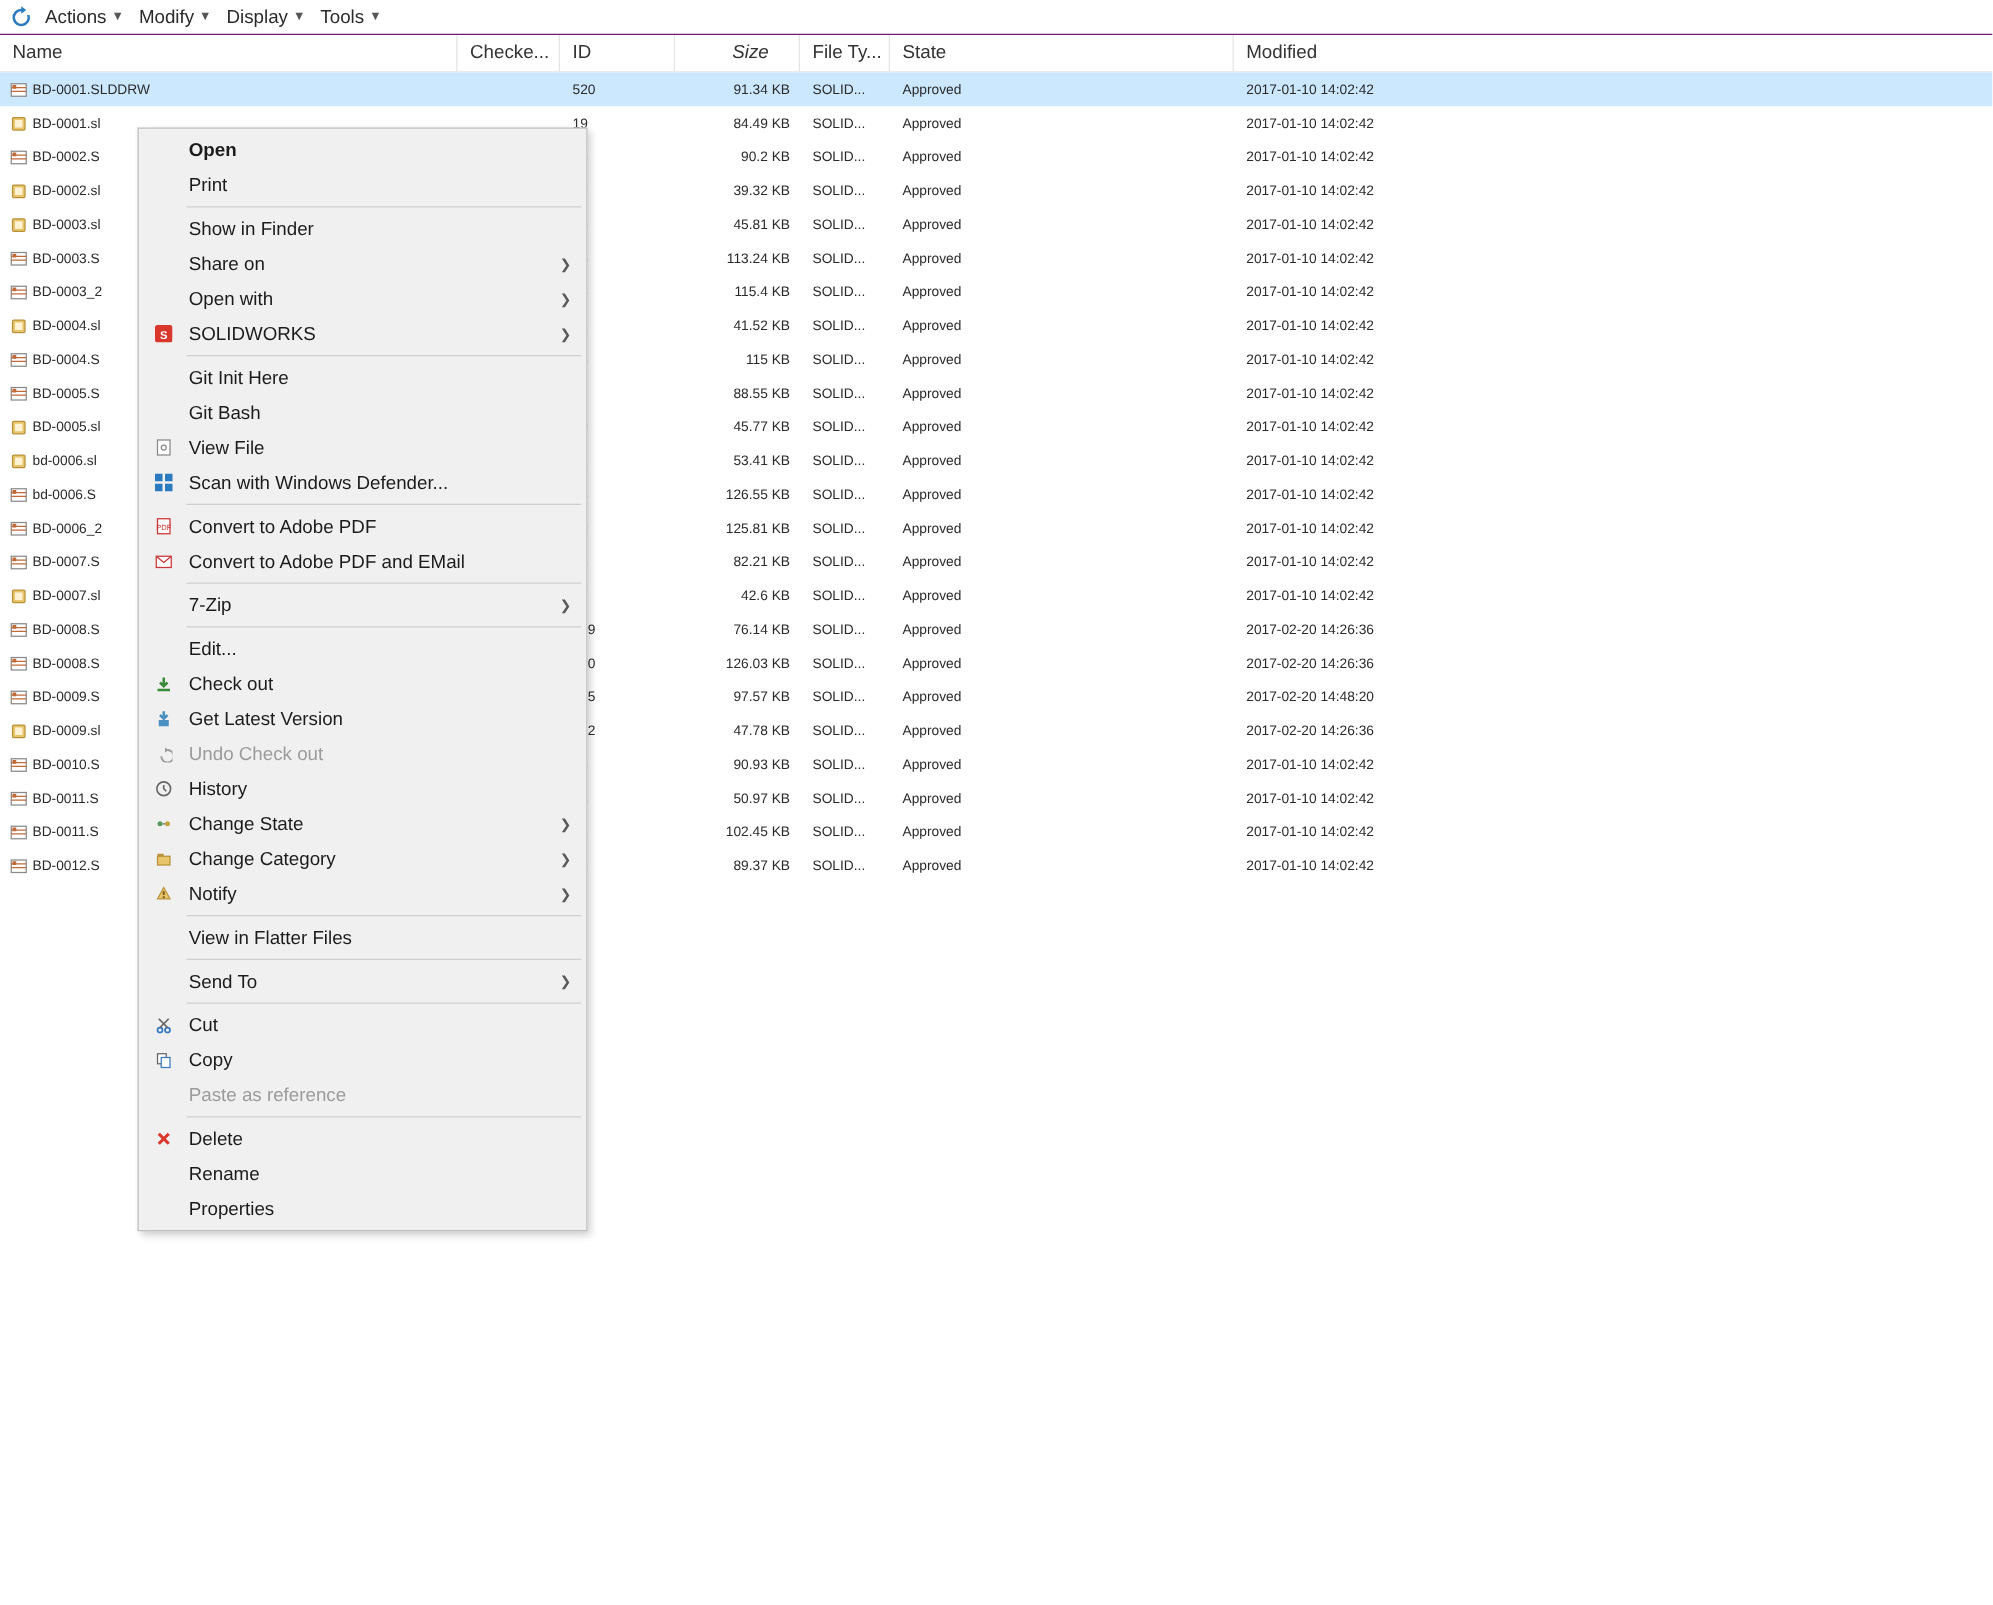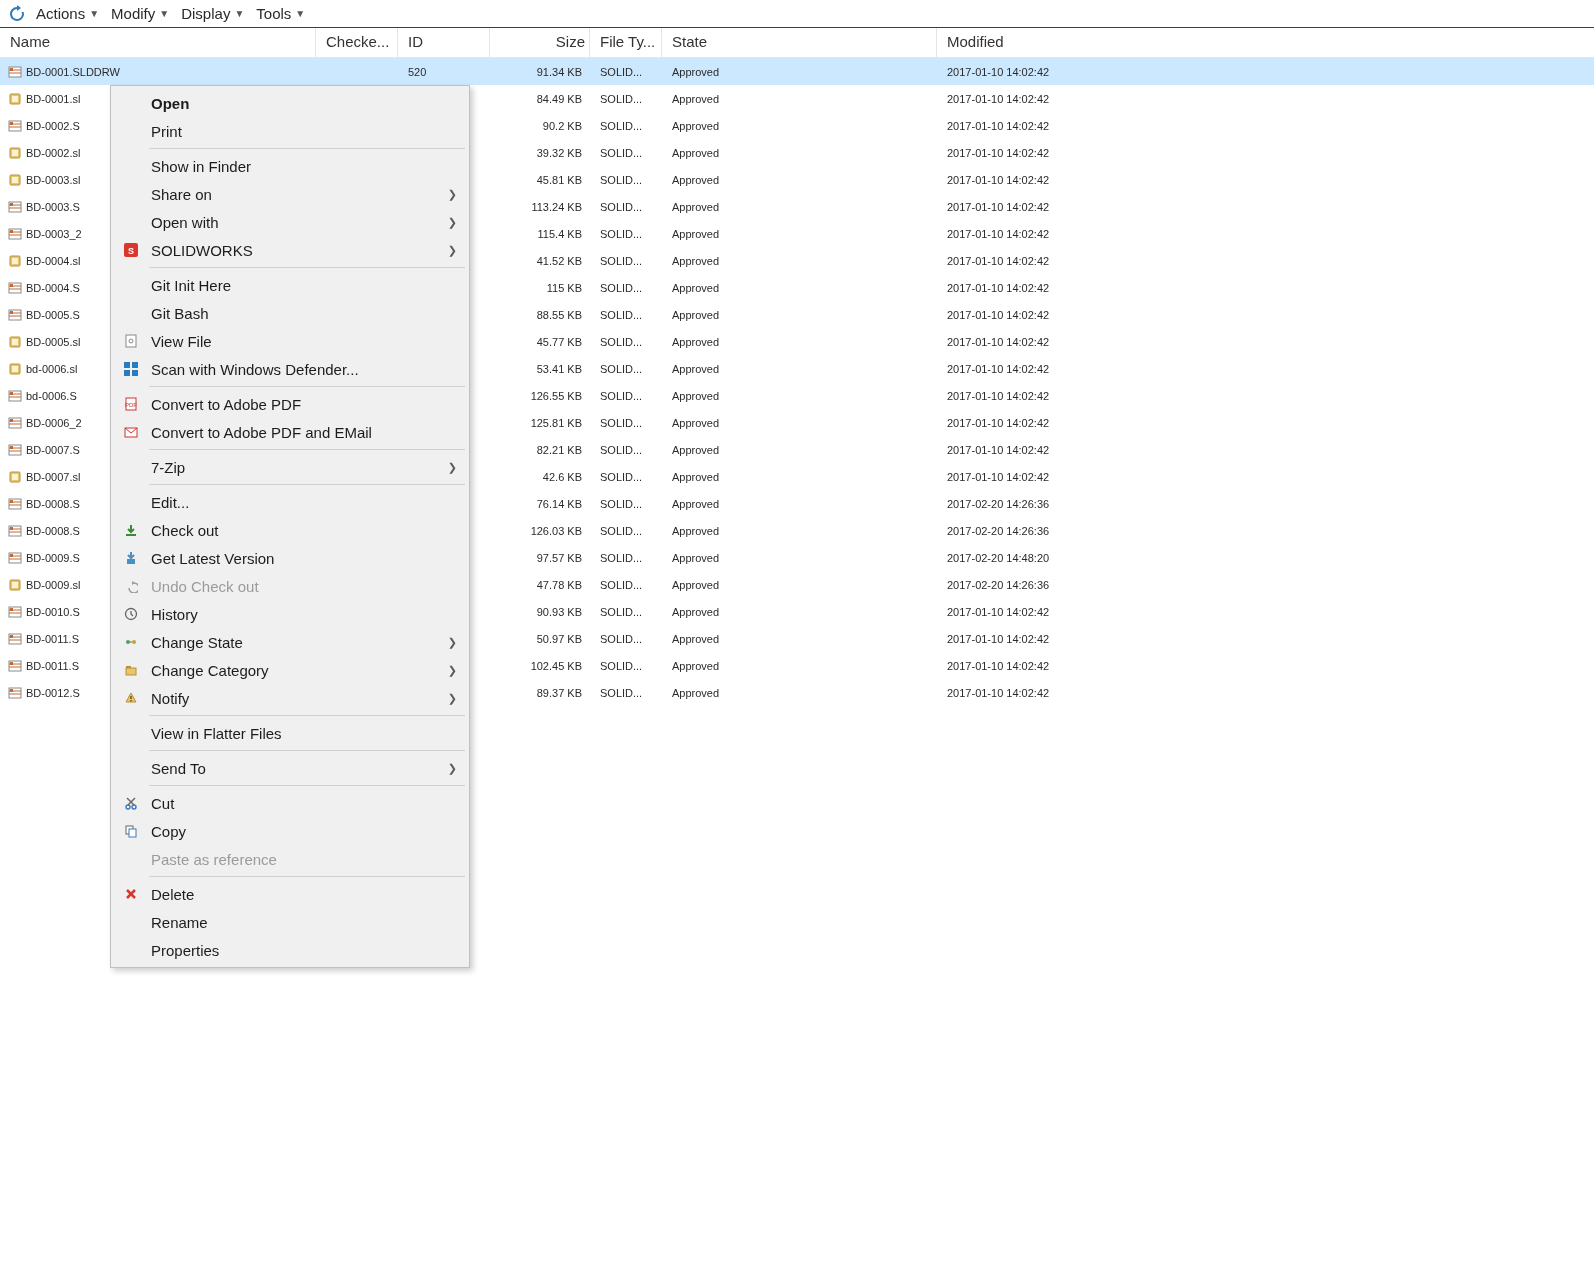--- a/index.html
+++ b/index.html
@@ -44,28 +44,28 @@
   border-bottom: 1px solid #e5e5e5;
   font-size: 15px;
   color: #333;
 }
 .headers > div {
   padding: 5px 8px 5px 10px;
   border-right: 1px solid #e5e5e5;
   overflow: hidden;
   white-space: nowrap;
 }
-.col-name { width: 316px; }
+.col-name { width: 366px; }
 .col-check { width: 82px; }
 .col-id { width: 92px; }
 .col-size { width: 100px; text-align: right; }
 .col-type { width: 72px; }
 .col-state { width: 275px; }
 .col-mod { width: 312px; border-right: none !important; }
-.headers .col-size { text-align: right; padding-right: 4px; }
+.headers .col-size { text-align: right; padding-right: 24px; font-style: italic; }
 
 .rows { }
 .row {
   display: flex;
   height: 27px;
   align-items: center;
   font-size: 11px;
 }
 .row.selected { background: #cce8ff; }
 .row > div {
@@ -81,21 +81,21 @@
 }
 .row .col-size { text-align: right; padding-right: 8px; }
 .file-icon {
   width: 14px; height: 14px;
   display: inline-block;
 }
 
 .context-menu {
   position: absolute;
   left: 110px;
-  top: 85px;
+  top: 102px;
   width: 360px;
   background: #f0f0f0;
   border: 1px solid #c0c0c0;
   box-shadow: 3px 3px 6px rgba(0,0,0,0.2);
   padding: 3px 2px;
   z-index: 100;
 }
 .ctx-item {
   display: flex;
   align-items: center;

